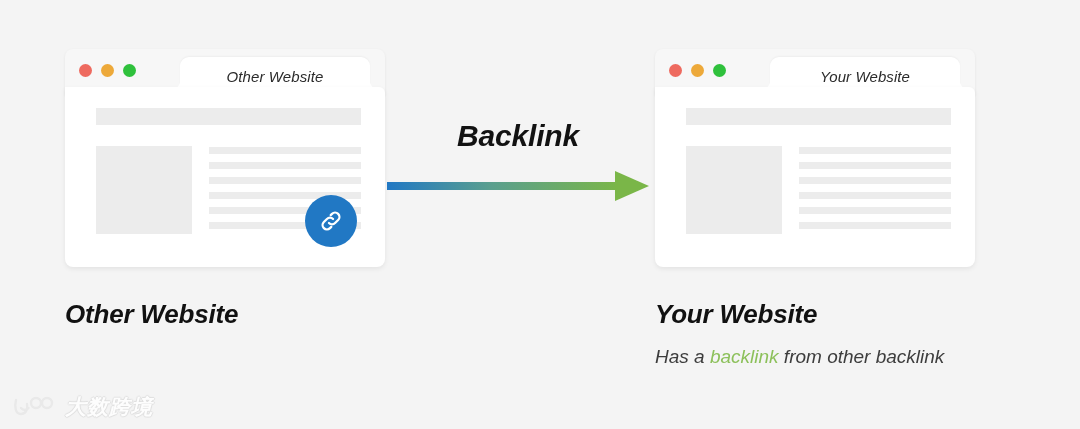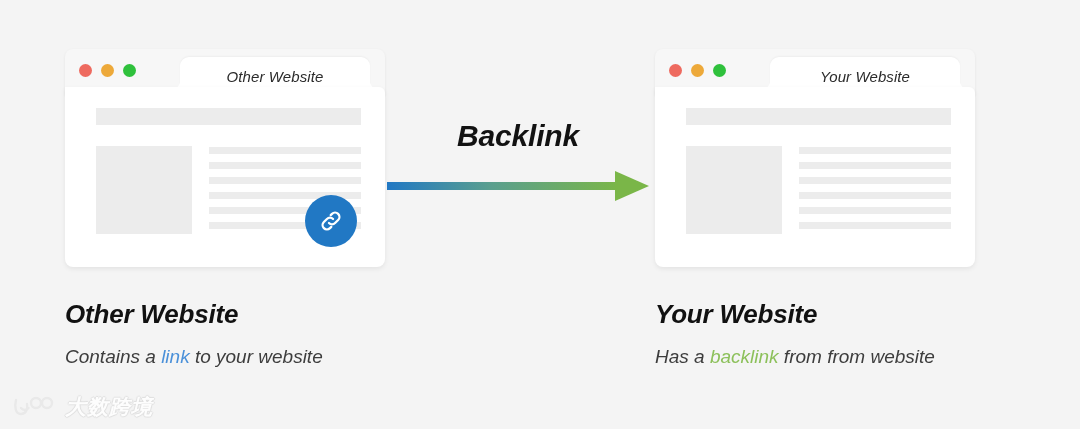--- a/index.html
+++ b/index.html
@@ -322,26 +322,25 @@
             <div class="sk-line"></div>
             <div class="sk-line"></div>
           </div>
         </div>
       </div>
     </div>
   </div>
 
   <div class="caption left">
     <p class="caption-title">Other Website</p>
-    <p class="caption-sub"><span>Contains a </span><span class="hl-blue">link</span><span> to your website</span></p>
   </div>
 
   <div class="caption right">
     <p class="caption-title">Your Website</p>
-    <p class="caption-sub"><span>Has a </span><span class="hl-green">backlink</span><span> from from website</span></p>
+    <p class="caption-sub"><span>Has a </span><span class="hl-green">backlink</span><span> from other backlink</span></p>
   </div>
 
   <div class="watermark">
     <span class="wm-mark">
       <svg width="44" height="24" viewBox="0 0 44 24">
         <g fill="none" stroke="#e8e8e8" stroke-width="2.4" stroke-linecap="round">
           <path d="M4 5 C2.5 11, 3 19, 9 19 C14 19, 16 14, 15 9"></path>
           <path d="M9 13 C11 15.5, 14.5 15.5, 16.5 13"></path>
           <circle cx="24" cy="8" r="5"></circle>
           <circle cx="35" cy="8" r="5"></circle>

